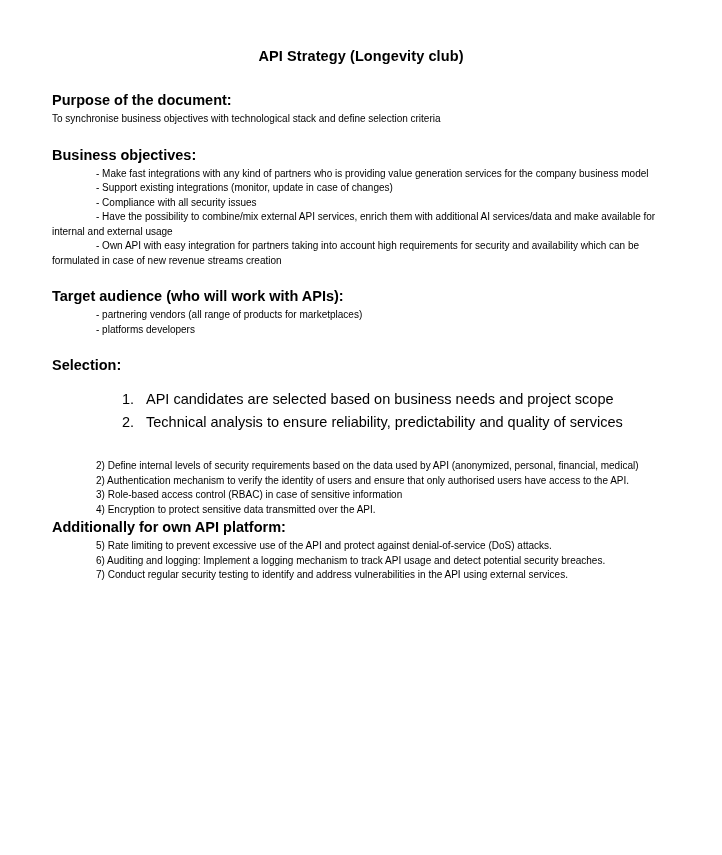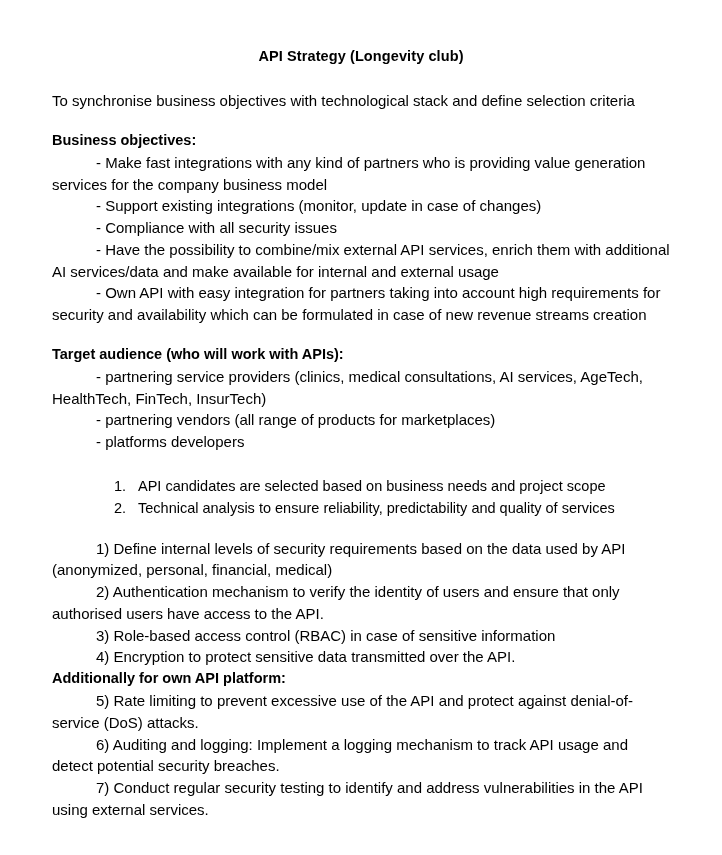--- a/index.html
+++ b/index.html
@@ -32,89 +32,90 @@
   .section {
     margin-bottom: 0;
   }
   .heading {
     font-size: 14.5px;
     font-weight: bold;
     margin: 0 0 1px 0;
     line-height: 1.45;
   }
   .para {
-    font-size: 15px;
+    font-size: 10px;
     line-height: 1.45;
     margin: 0;
     text-align: left;
   }
   .indent {
     text-indent: 44px;
   }
   .gap {
     height: 18px;
   }
   .gap-sm {
     height: 14px;
   }
   .numlist {
-    margin: 4px;
+    margin: 12px;
     padding: 0 0 0 74px;
     font-size: 14.5px;
     line-height: 1.55;
   }
   .numlist li {
     padding-left: 8px;
     margin: 0;
   }
 </style>
 </head>
 <body>
 
 <div class="page">
 
   <div class="doc-title">API Strategy (Longevity club)</div>
 
   <div class="section">
+    <div class="heading">Purpose of the document:</div>
     <p class="para">To synchronise business objectives with technological stack and define selection criteria</p>
   </div>
 
   <div class="gap"></div>
 
   <div class="section">
     <div class="heading">Business objectives:</div>
     <p class="para indent">- Make fast integrations with any kind of partners who is providing value generation services for the company business model</p>
     <p class="para indent">- Support existing integrations (monitor, update in case of changes)</p>
     <p class="para indent">- Compliance with all security issues</p>
     <p class="para indent">- Have the possibility to combine/mix external API services, enrich them with additional AI services/data and make available for internal and external usage</p>
     <p class="para indent">- Own API with easy integration for partners taking into account high requirements for security and availability which can be formulated in case of new revenue streams creation</p>
   </div>
 
   <div class="gap"></div>
 
   <div class="section">
     <div class="heading">Target audience (who will work with APIs):</div>
-    <p class="para indent">- partnering service providers (clinics, medical consultations, AI services, AgeTech, HealthTech, FinTech, InsurTech)</p>
     <p class="para indent">- partnering vendors (all range of products for marketplaces)</p>
     <p class="para indent">- platforms developers</p>
   </div>
 
   <div class="gap"></div>
 
   <div class="section">
+    <div class="heading">Selection:</div>
     <ol class="numlist">
       <li>API candidates are selected based on business needs and project scope</li>
       <li>Technical analysis to ensure reliability, predictability and quality of services</li>
     </ol>
   </div>
 
   <div class="gap-sm"></div>
 
   <div class="section">
-    <p class="para indent">1) Define internal levels of security requirements based on the data used by API (anonymized, personal, financial, medical)</p>
+    <p class="para indent">2) Define internal levels of security requirements based on the data used by API (anonymized, personal, financial, medical)</p>
     <p class="para indent">2) Authentication mechanism to verify the identity of users and ensure that only authorised users have access to the API.</p>
     <p class="para indent">3) Role-based access control (RBAC) in case of sensitive information</p>
     <p class="para indent">4) Encryption to protect sensitive data transmitted over the API.</p>
   </div>
 
   <div class="section">
     <div class="heading">Additionally for own API platform:</div>
     <p class="para indent">5) Rate limiting to prevent excessive use of the API and protect against denial-of-service (DoS) attacks.</p>
     <p class="para indent">6) Auditing and logging: Implement a logging mechanism to track API usage and detect potential security breaches.</p>
     <p class="para indent">7) Conduct regular security testing to identify and address vulnerabilities in the API using external services.</p>

